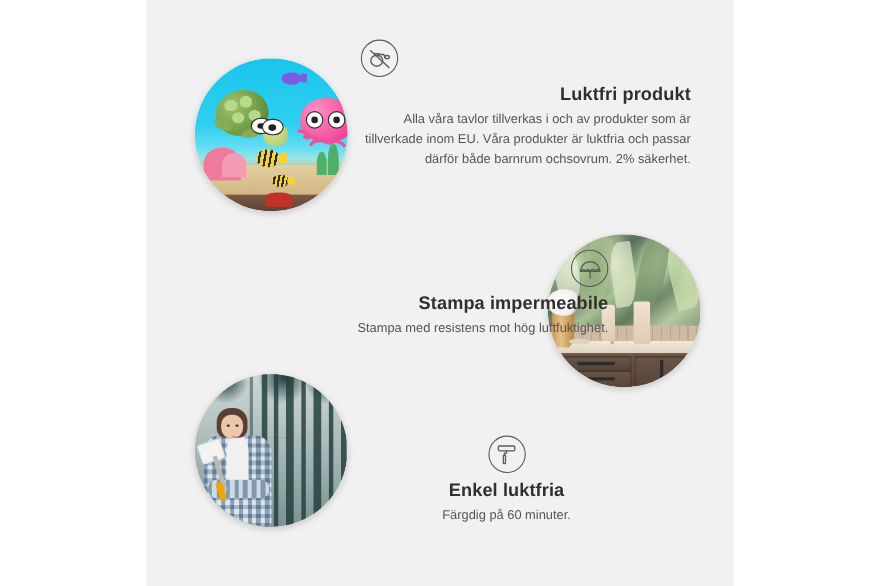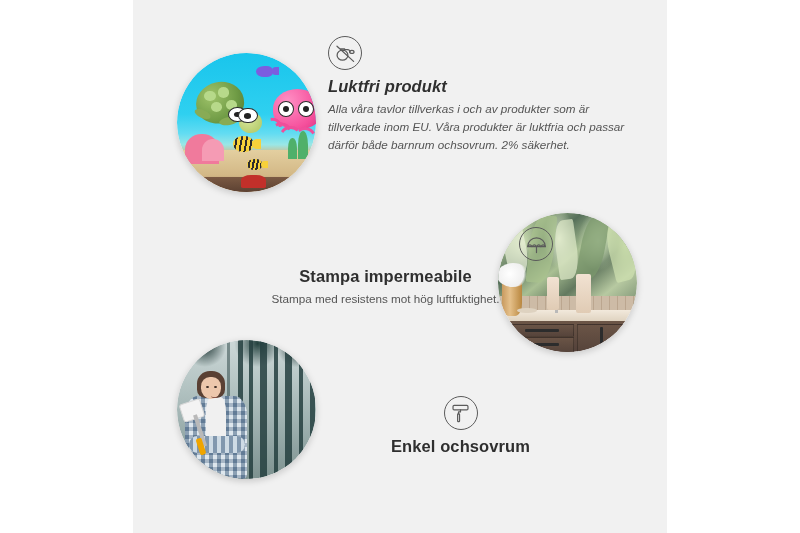--- a/index.html
+++ b/index.html
@@ -262,25 +262,25 @@
     line-height: 1.2;
   }
   .f-body {
     font-size: 11.7px;
     color: #555555;
     line-height: 1.53;
     margin: 0;
   }
 
   
-  #feature-odourless { left: 195px; top: 36px; width: 300px; text-align:left;font-style:italic; }
+  #feature-odourless { left: 195px; top: 36px; width: 300px; text-align:right; }
   #feature-odourless .f-icon { margin-left: 0; }
 
   
-  #feature-waterproof { left: 85px; top: 227px; width: 335px; text-align:center; }
+  #feature-waterproof { left: 85px; top: 227px; width: 335px; text-align:right; }
   #feature-waterproof .f-icon { margin-left: auto; }
   #feature-waterproof .f-title { margin-top: 6px; }
 
   
   #feature-assembly { left: 185px; top: 396px; width: 285px; text-align:center; }
   #feature-assembly .f-icon { margin: 0 auto; }
 
   .f-icon svg { display:block; }
 </style>
 </head>
@@ -429,17 +429,18 @@
     </div>
 
     <div class="feature" id="feature-assembly">
       <div class="f-icon">
         <svg width="23" height="23" viewBox="0 0 24 24" fill="none" stroke="#5b5b5b" stroke-width="1.25" stroke-linecap="round" stroke-linejoin="round">
           <rect x="4.2" y="3.6" width="15.6" height="4.6" rx="1.2"></rect>
           <path d="M12 8.2 v2.2 h-2.1 v2.0"></path>
           <rect x="9.0" y="12.4" width="2.0" height="8.0" rx="0.7"></rect>
         </svg>
       </div>
-      <div class="f-title">Enkel ochsovrum</div>
+      <div class="f-title">Enkel luktfria</div>
+      <p class="f-body">Färgdig på 60 minuter.</p>
     </div>
 
   </div>
 </div>
 
 </body></html>

